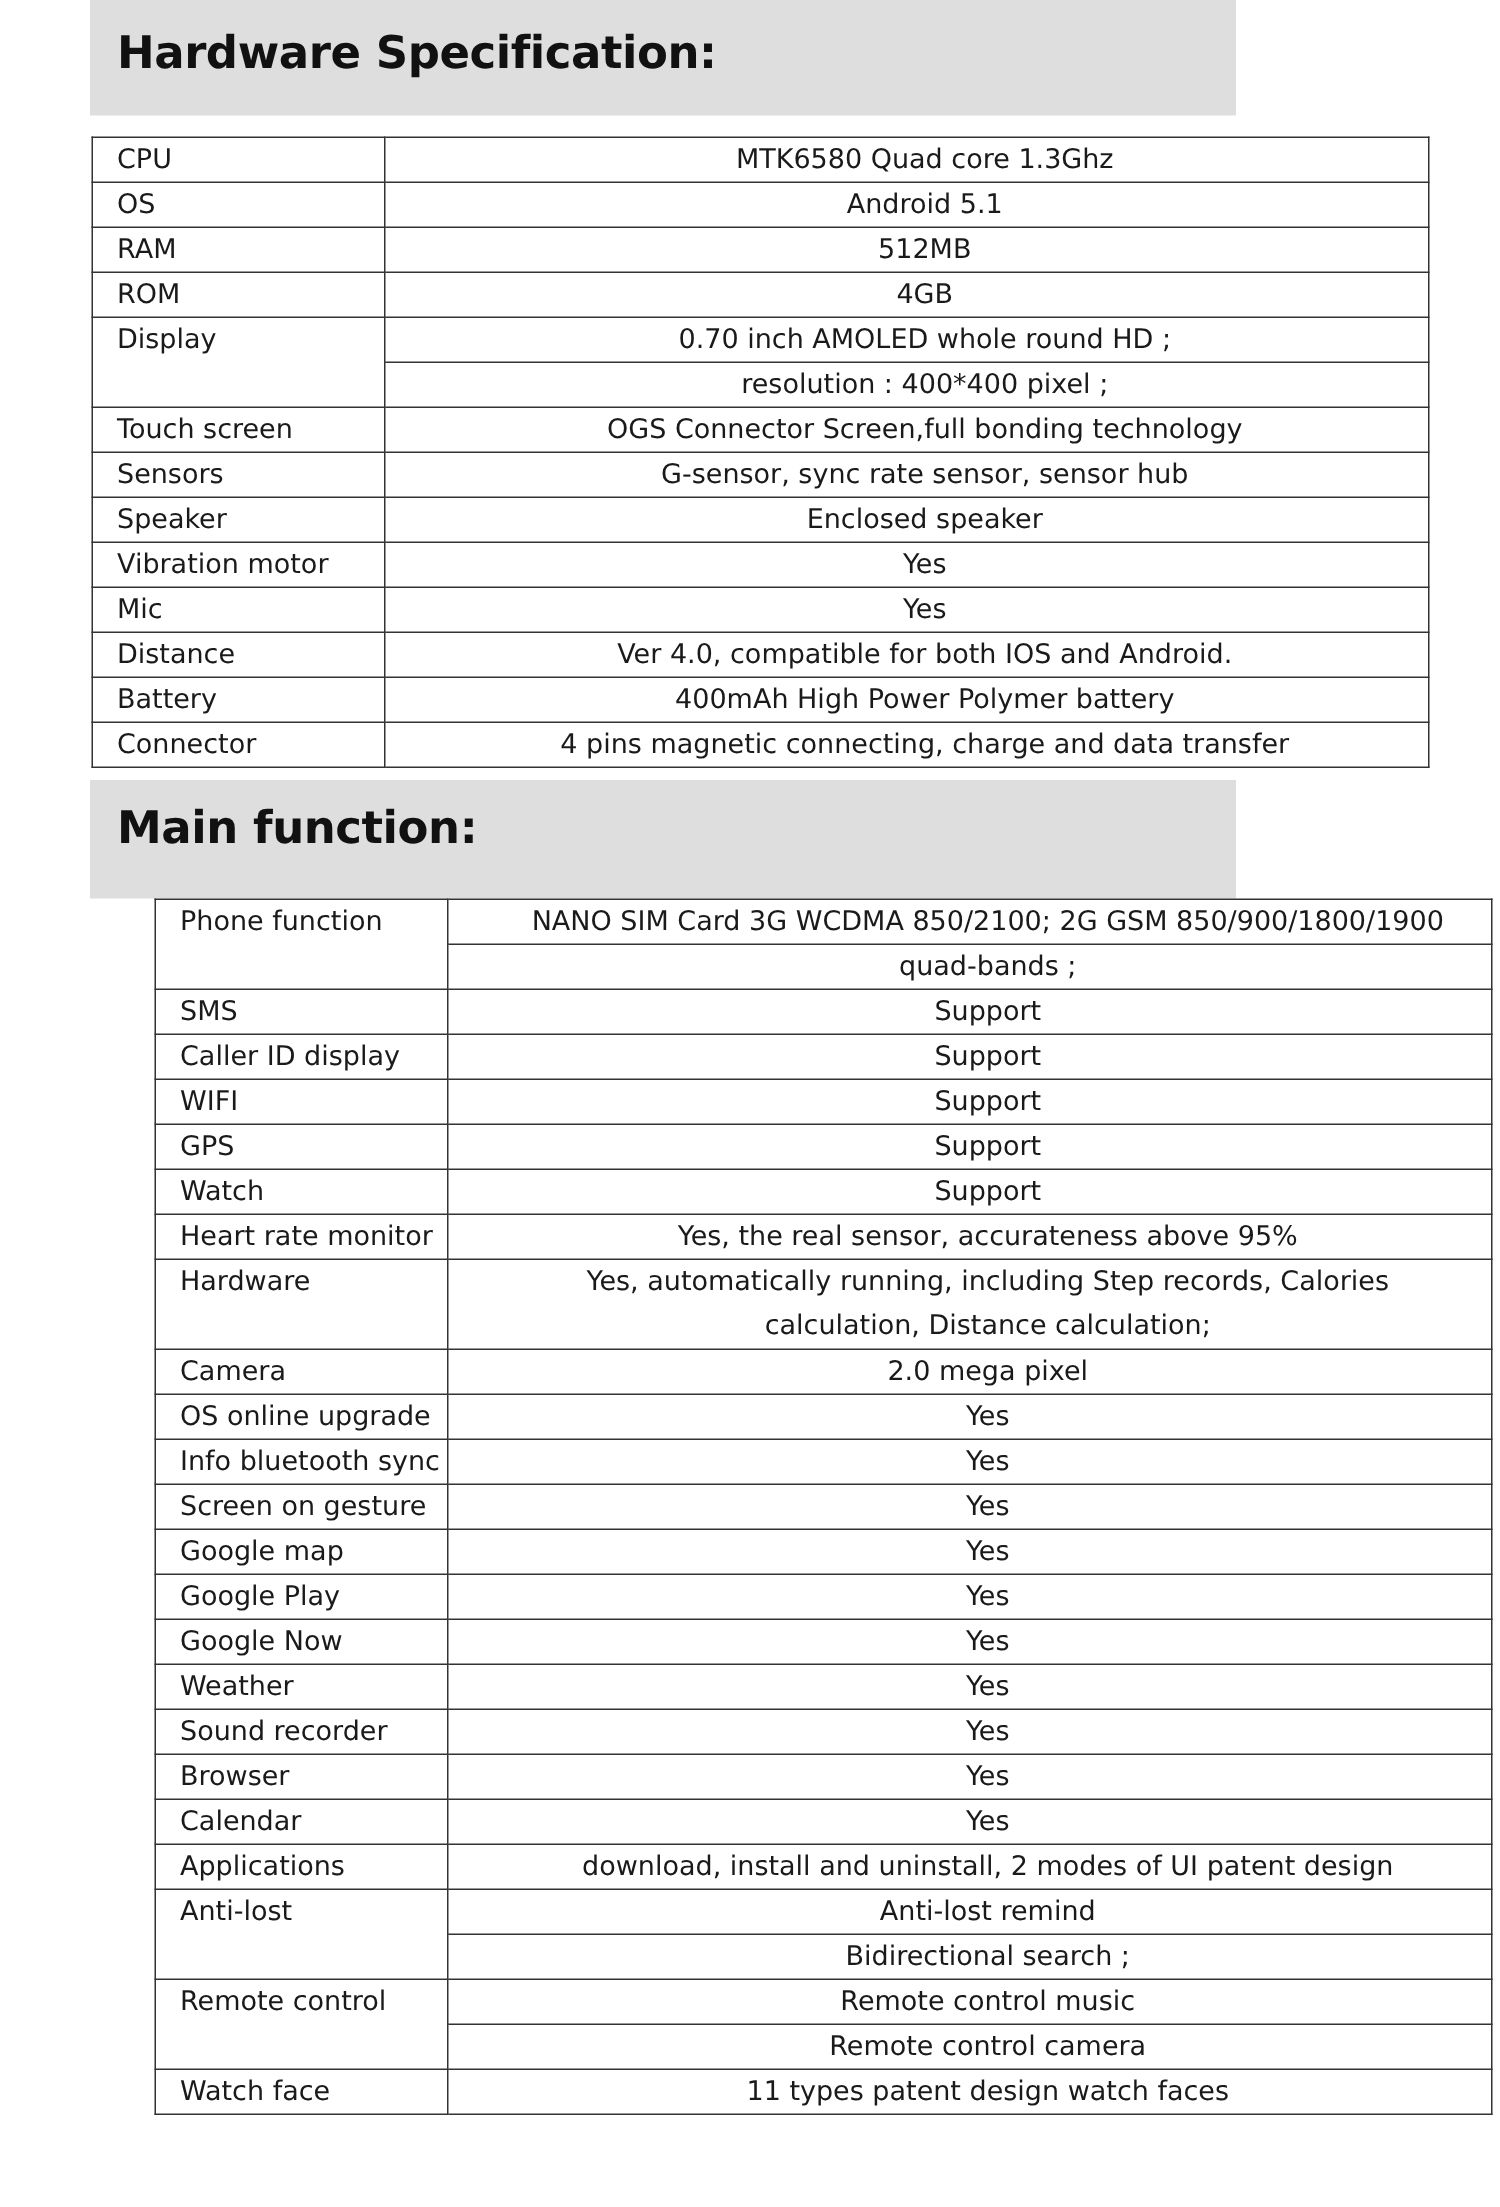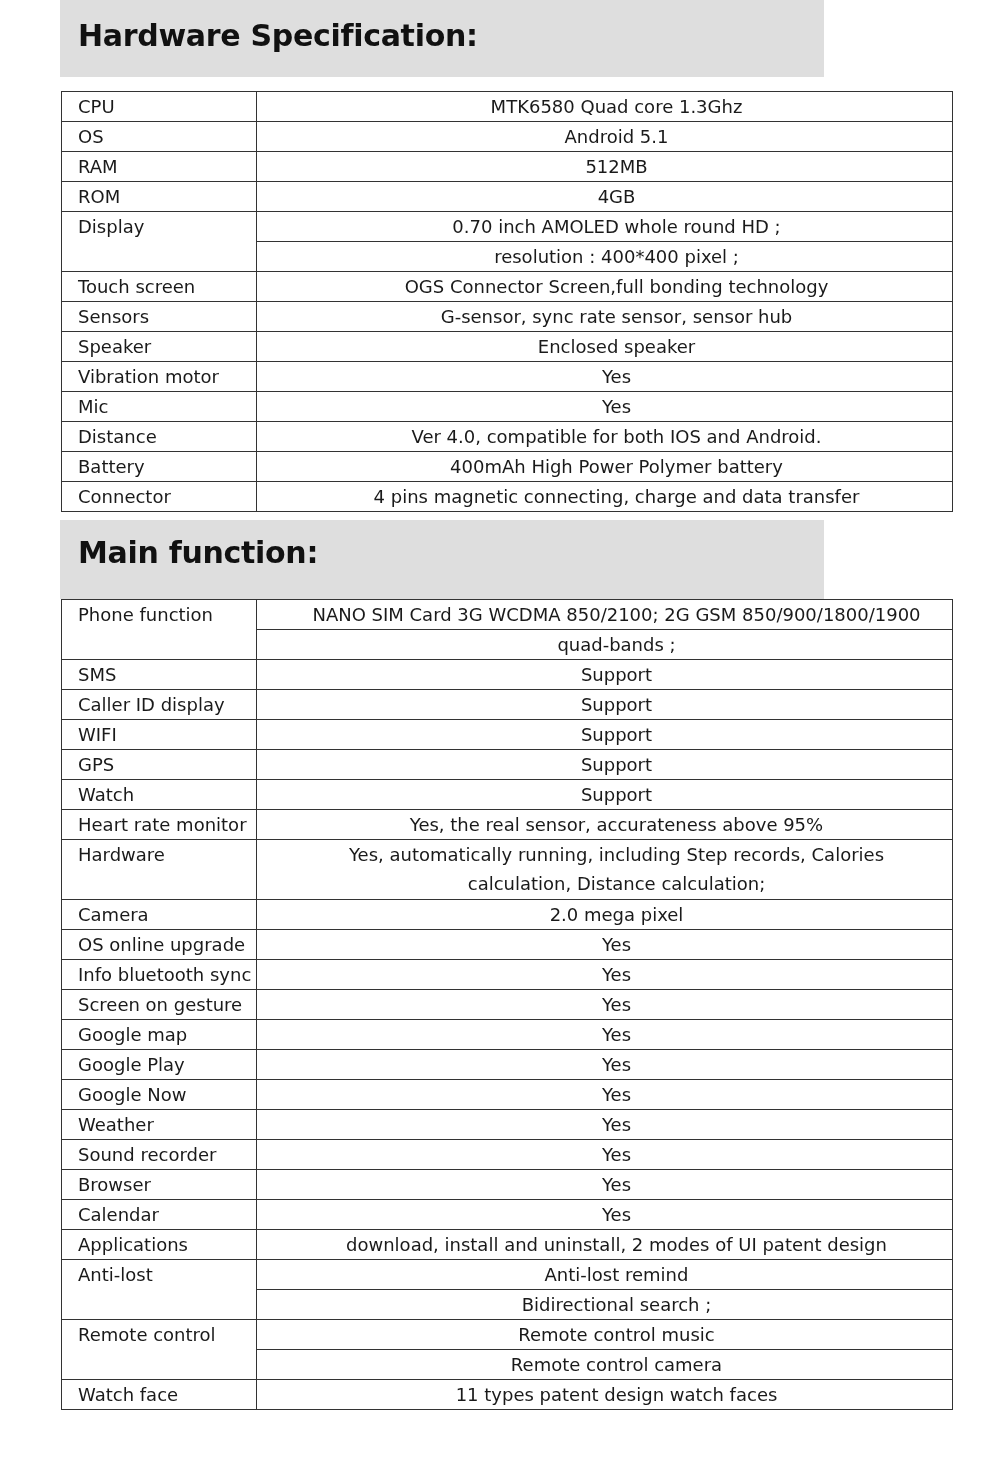--- a/index.html
+++ b/index.html
@@ -75,21 +75,21 @@
       <tr>
         <td class="k">Connector</td>
         <td class="v">4 pins magnetic connecting, charge and data transfer</td>
       </tr>
     </tbody>
 </table>
 
 <div class="section-head" style="top:520px;height:79px;">
   <h2 style="top:3px;margin-top:12px;">Main function:</h2>
 </div>
-<table style="top:599px;">
+<table style="top:599px;margin-left:42px;">
   <tbody id="mf-body">
       <tr>
         <td class="k" rowspan="2">Phone function</td>
         <td class="v">NANO SIM Card 3G WCDMA 850/2100; 2G GSM 850/900/1800/1900</td>
       </tr>
       <tr>
         <td class="v"> quad-bands ;</td>
       </tr>
       <tr>
         <td class="k">SMS</td>

